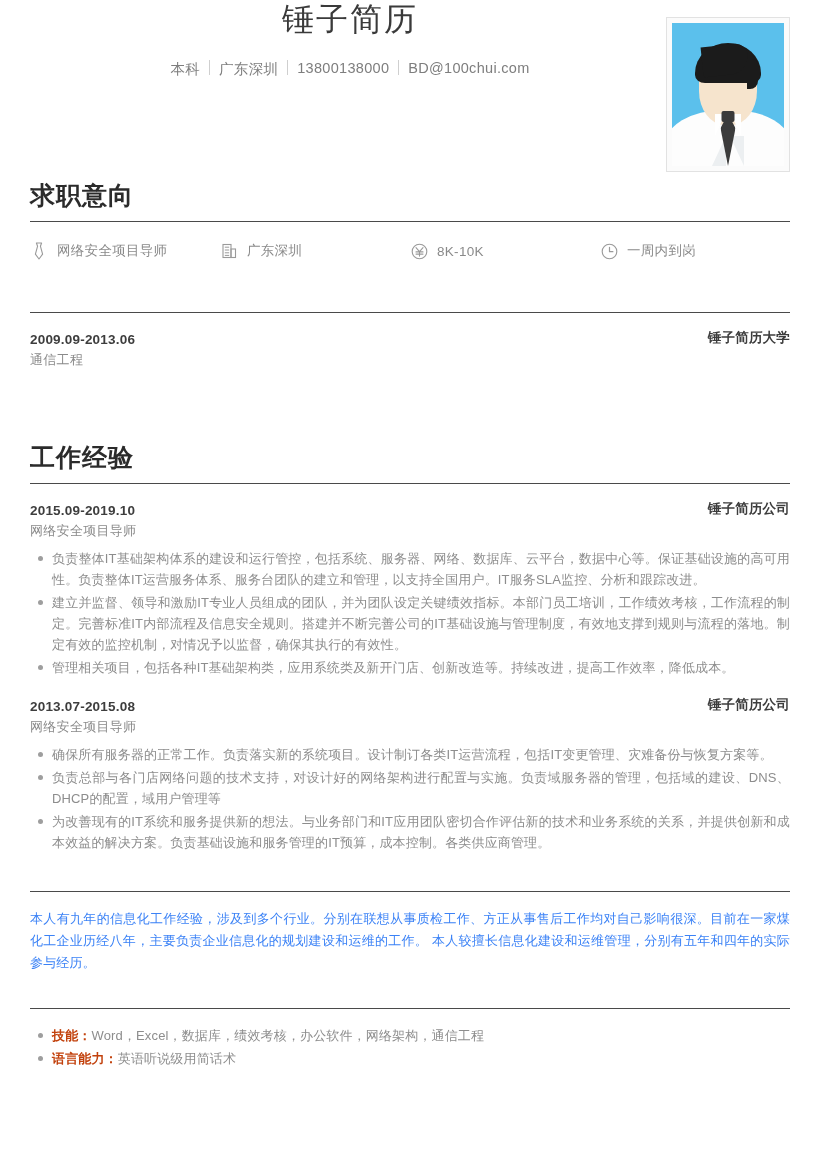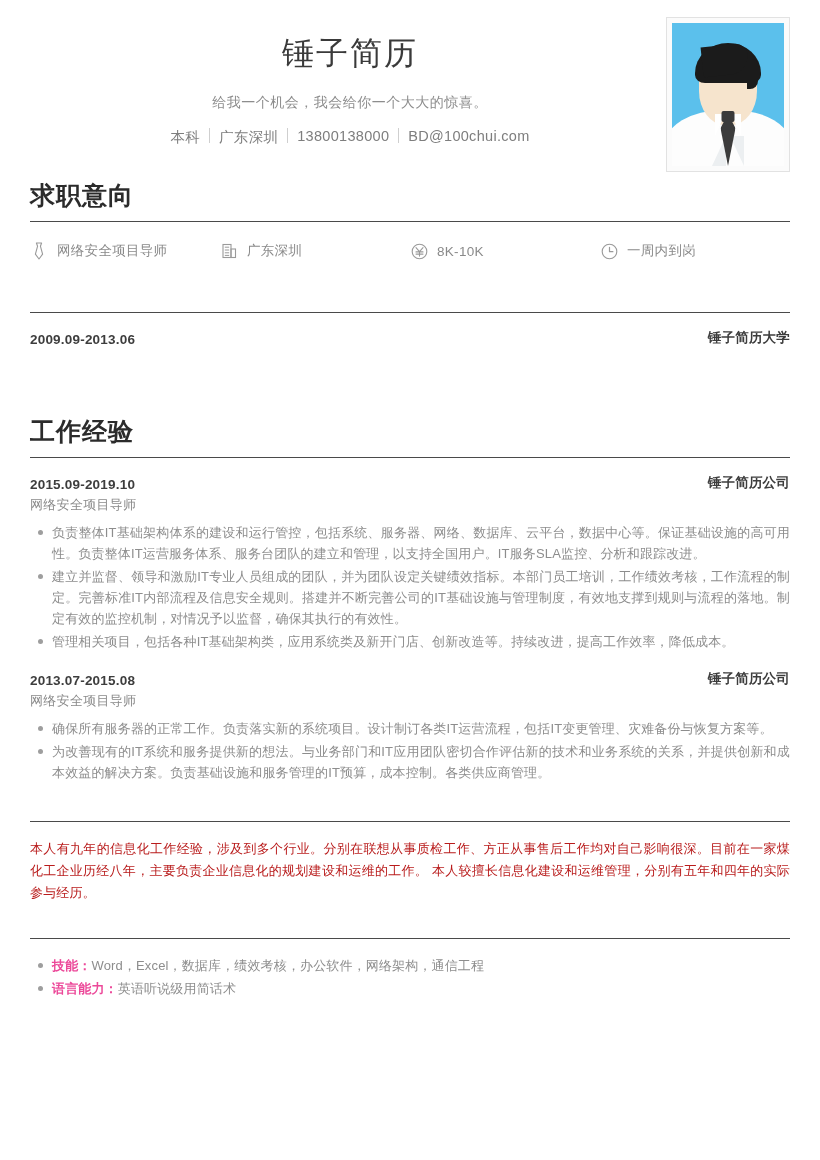--- a/index.html
+++ b/index.html
@@ -19,21 +19,20 @@
     position: relative;
     width: 820px;
     height: 1160px;
     padding: 0 30px;
   }
 
   
   .header {
     position: relative;
     height: 175px;
-    padding-top: 34px;
   }
   .header-text {
     text-align: center;
     padding-right: 120px;
   }
   .name {
     font-size: 32px;
     font-weight: 400;
     color: #3a3a3a;
     letter-spacing: 2px;
@@ -253,43 +252,42 @@
     text-align: justify;
   }
   .bullets li::before {
     content: "";
     position: absolute;
     left: 8px; top: 8px;
     width: 5px; height: 5px;
     border-radius: 50%;
     background: #9e9e9e;
   }
-  .bullets li b { color: #ec4899; font-weight: bold; }
+  .bullets li b { color: #c2410c; font-weight: bold; }
 
   .edu-gap { height: 26px; }
   .job-gap { height: 14px; }
   .sec-gap { height: 30px; }
 
   .paragraph {
     font-size: 13px;
     line-height: 22px;
-    color: #b91c1c;
+    color: #3b82f6;
     letter-spacing: .15px;
     text-align: justify;
   }
 </style>
 </head>
 <body>
 
 <div class="page">
 
   <div class="header">
     <div class="header-text">
       <div class="name">锤子简历</div>
-      <div class="slogan">给我一个机会，我会给你一个大大的惊喜。</div>
       <div class="contact">
         <span class="bit">本科</span>
         <span class="sep"></span>
         <span class="bit">广东深圳</span>
         <span class="sep"></span>
         <span class="bit">13800138000</span>
         <span class="sep"></span>
         <span class="bit">BD@100chui.com</span>
       </div>
     </div>
@@ -367,20 +365,21 @@
 
   <div class="sec-gap"></div>
 
   <div class="section">
     <div class="sec-rule"></div>
     <div class="entry">
       <div class="entry-head">
         <span>2009.09-2013.06</span>
         <span>锤子简历大学</span>
       </div>
+      <div class="entry-sub">通信工程</div>
     </div>
   </div>
 
   <div class="edu-gap"></div>
   <div class="sec-gap"></div>
 
   <div class="section">
     <div class="sec-title">工作经验</div>
     <div class="sec-rule"></div>
 
@@ -400,20 +399,21 @@
     <div class="job-gap"></div>
 
     <div class="entry">
       <div class="entry-head">
         <span>2013.07-2015.08</span>
         <span>锤子简历公司</span>
       </div>
       <div class="entry-sub">网络安全项目导师</div>
       <ul class="bullets">
         <li>确保所有服务器的正常工作。负责落实新的系统项目。设计制订各类IT运营流程，包括IT变更管理、灾难备份与恢复方案等。</li>
+        <li>负责总部与各门店网络问题的技术支持，对设计好的网络架构进行配置与实施。负责域服务器的管理，包括域的建设、DNS、DHCP的配置，域用户管理等</li>
         <li>为改善现有的IT系统和服务提供新的想法。与业务部门和IT应用团队密切合作评估新的技术和业务系统的关系，并提供创新和成本效益的解决方案。负责基础设施和服务管理的IT预算，成本控制。各类供应商管理。</li>
       </ul>
     </div>
   </div>
 
   <div class="sec-gap"></div>
 
   <div class="section">
     <div class="sec-rule"></div>
     <div class="paragraph">本人有九年的信息化工作经验，涉及到多个行业。分别在联想从事质检工作、方正从事售后工作均对自己影响很深。目前在一家煤化工企业历经八年，主要负责企业信息化的规划建设和运维的工作。 本人较擅长信息化建设和运维管理，分别有五年和四年的实际参与经历。</div>

